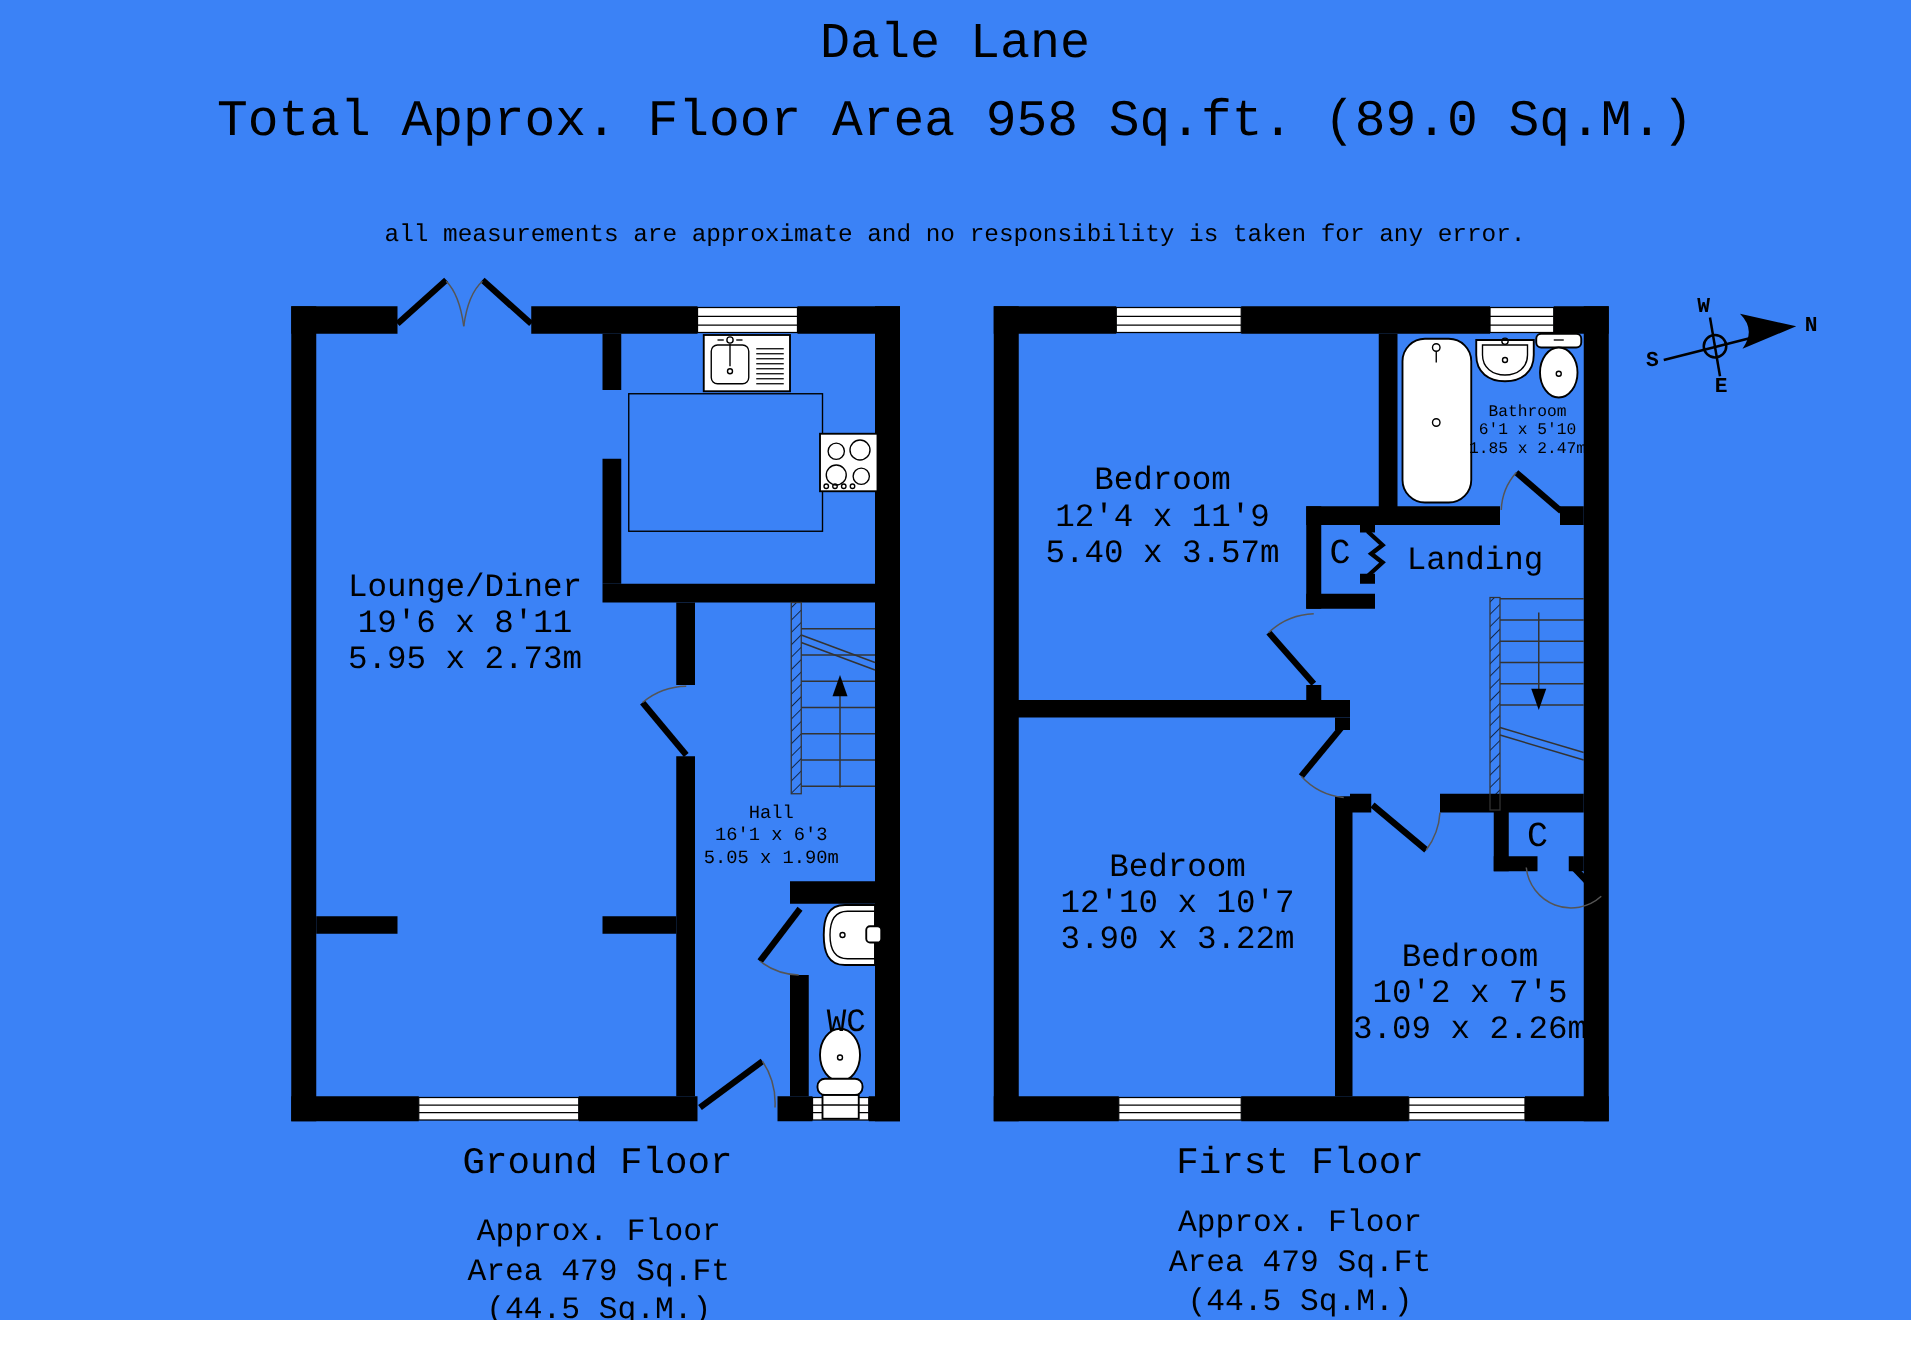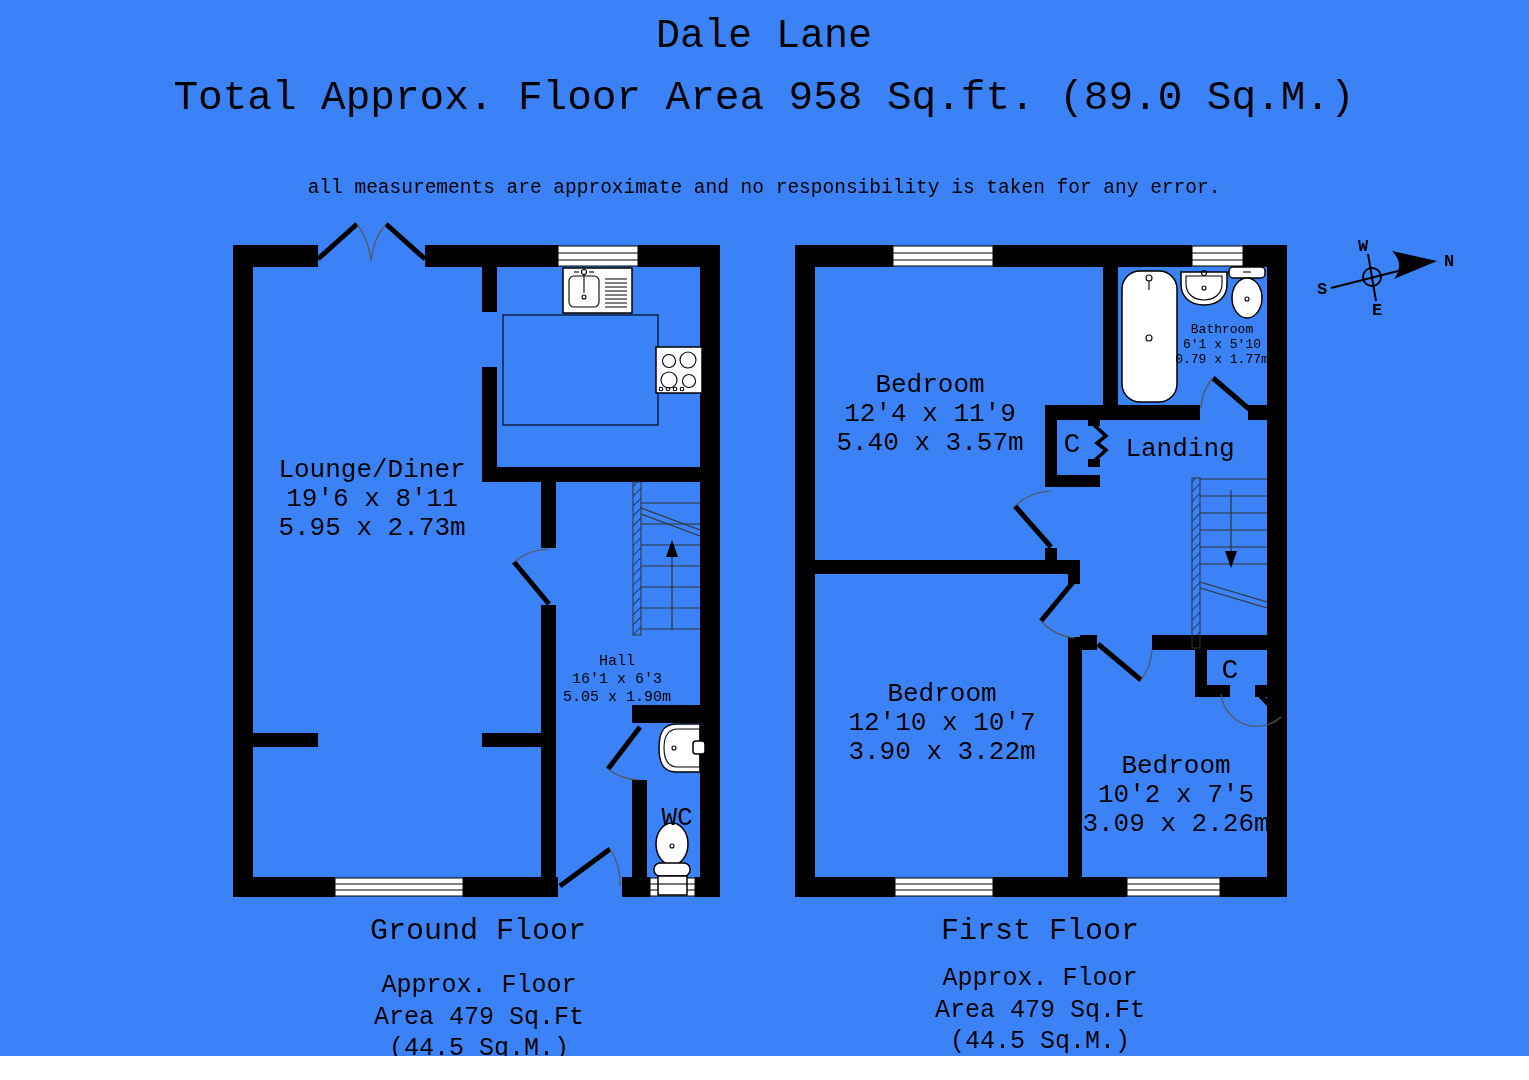--- a/index.html
+++ b/index.html
@@ -6,21 +6,21 @@
   #canvas{
     position:relative;width:1529px;height:1056px;background:#3b82f6;overflow:hidden;
     font-family:Liberation Mono, monospace;color:#000;
   }
   .abs{position:absolute;}
   .ctr{transform:translate(-50%,-50%);text-align:center;white-space:nowrap;}
   .title1{font-size:40px;}
   .title2{font-size:41px;}
   .disc{font-size:19.5px;}
   .room-label{font-size:26px;line-height:29px;}
-  .room-label-sm{font-size:15px;line-height:18px;margin-top:11px;}
+  .room-label-sm{font-size:15px;line-height:18px;}
   .room-label-xs{font-size:13px;line-height:15px;}
   .closet-label{font-size:28px;}
   .floor-title{font-size:30px;}
   .floor-area{font-size:25px;line-height:31.5px;}
   .compass-letter{font-size:17px;font-weight:bold;}
   svg{position:absolute;left:0;top:0;}
   .wall{fill:#000;stroke:none;}
   .winline{stroke:#000;stroke-width:1;}
   .doorleaf{stroke:#000;stroke-width:5;fill:none;}
   .bifold{stroke:#000;stroke-width:3.5;fill:none;}
@@ -294,21 +294,21 @@
 <div class="abs ctr room-label" style="left:677px;top:798px;margin-top:20px;">WC</div>
 
 <div class="abs ctr room-label" style="left:930px;top:414px;">
   <div>Bedroom</div>
   <div>12'4 x 11'9</div>
   <div>5.40 x 3.57m</div>
 </div>
 <div class="abs ctr room-label-xs" style="left:1222px;top:344px;">
   <div>Bathroom</div>
   <div>6'1 x 5'10</div>
-  <div>0.79 x 1.77m</div>
+  <div>1.85 x 2.47m</div>
 </div>
 <div class="abs ctr closet-label" style="left:1072px;top:444px;">C</div>
 <div class="abs ctr room-label" style="left:1180px;top:449px;">Landing</div>
 <div class="abs ctr room-label" style="left:942px;top:723px;">
   <div>Bedroom</div>
   <div>12'10 x 10'7</div>
   <div>3.90 x 3.22m</div>
 </div>
 <div class="abs ctr room-label" style="left:1176px;top:795px;">
   <div>Bedroom</div>

